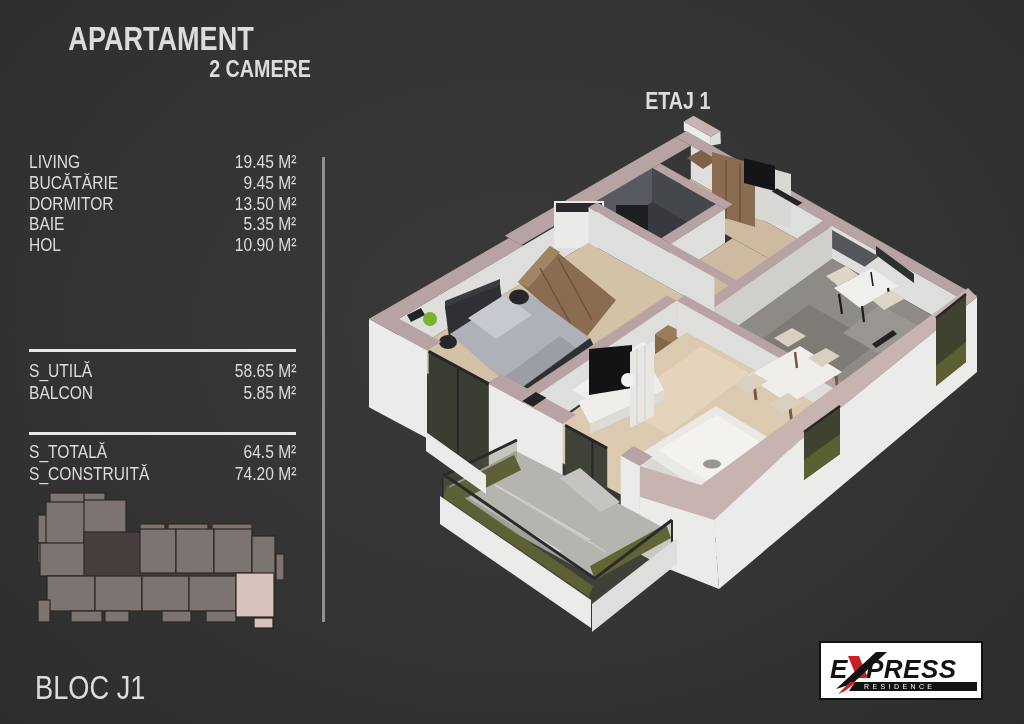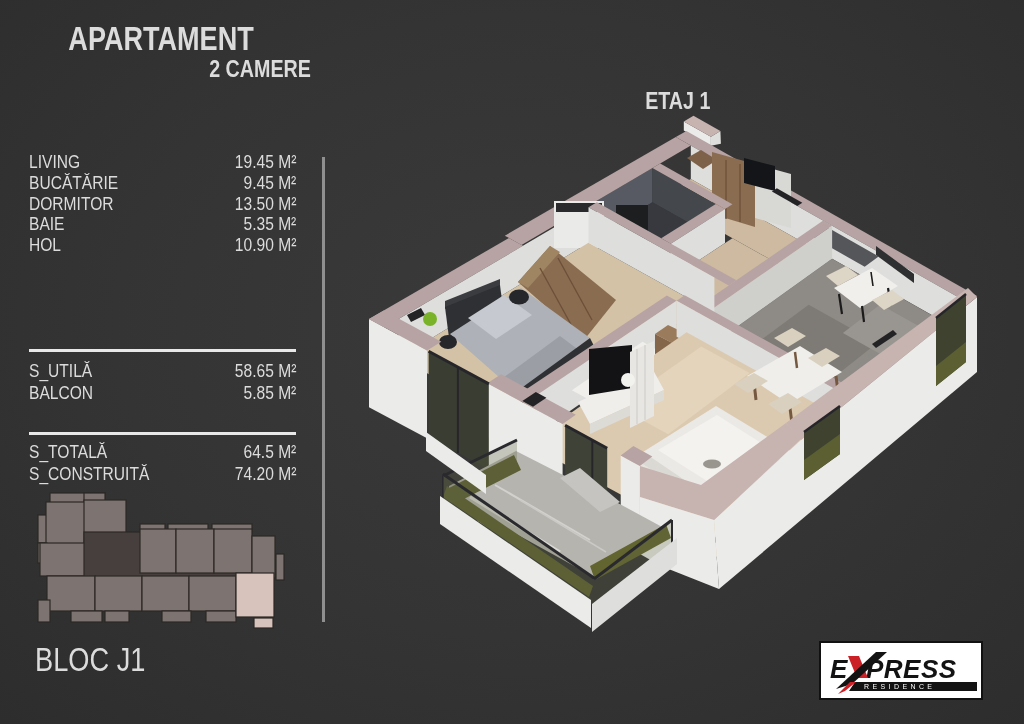--- a/index.html
+++ b/index.html
@@ -31,21 +31,21 @@
 <div>BALCON<span style="float:right">5.85 M²</span></div>
 </div>
 
 <div style="position:absolute;left:29px;top:432px;width:267px;height:3px;background:#e8e8e8;"></div>
 
 <div class="t" style="left:29px;top:441px;width:326px;font-size:19px;font-weight:500;line-height:21.5px;transform:scaleX(0.82);transform-origin:0 0;">
 <div>S_TOTALĂ<span style="float:right">64.5 M²</span></div>
 <div>S_CONSTRUITĂ<span style="float:right">74.20 M²</span></div>
 </div>
 
-<div class="t" style="left:35px;top:640px;font-size:34px;font-weight:500;"><span class="sx" style="transform-origin:0 0;transform:scaleX(0.8);">BLOC J1</span></div>
+<div class="t" style="left:35px;top:668px;font-size:34px;font-weight:500;"><span class="sx" style="transform-origin:0 0;transform:scaleX(0.8);">BLOC J1</span></div>
 
 <div style="position:absolute;left:322px;top:157px;width:3px;height:465px;background:#8f8f8f;"></div>
 <svg width="1024" height="724" viewBox="0 0 1024 724" style="position:absolute;left:0;top:0;">
 
 <g>
 <rect x="50" y="493" width="55" height="10" fill="#7d7472" stroke="#2c2826" stroke-width="1.2"></rect>
 <rect x="84" y="493" width="21" height="9" fill="#7d7472" stroke="#2c2826" stroke-width="1.2"></rect>
 <rect x="38" y="515" width="9" height="28" fill="#7d7472" stroke="#2c2826" stroke-width="1.2"></rect>
 <rect x="46" y="502" width="39" height="42" fill="#7d7472" stroke="#2c2826" stroke-width="1.2"></rect>
 <rect x="84" y="500" width="42" height="44" fill="#7d7472" stroke="#2c2826" stroke-width="1.2"></rect>

